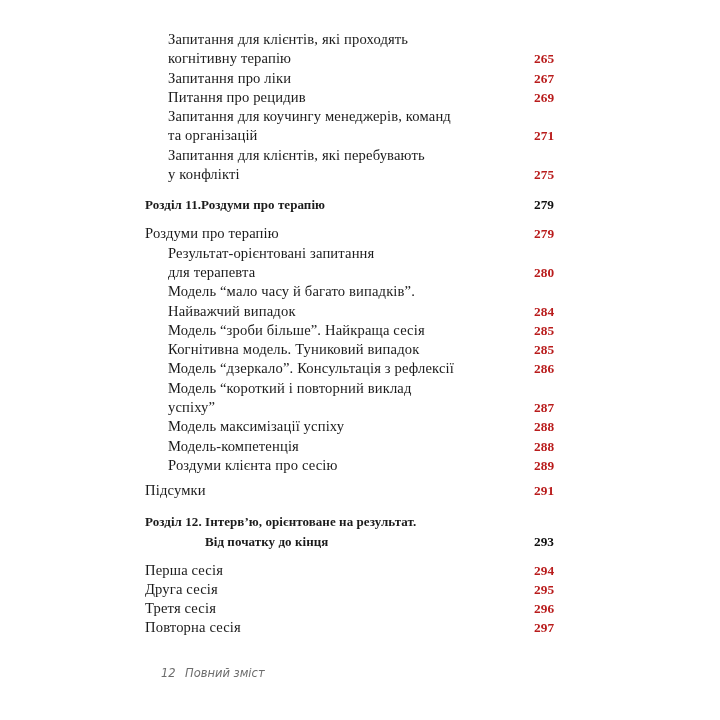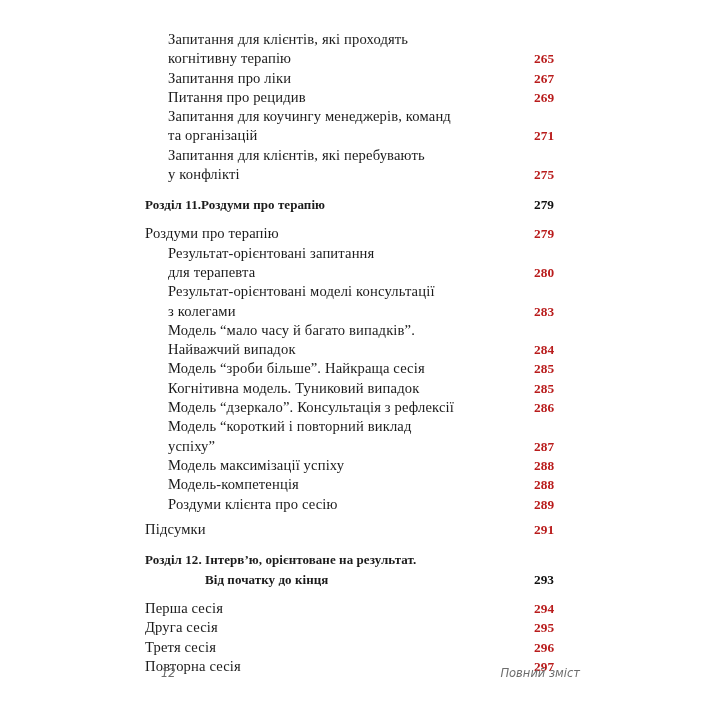--- a/index.html
+++ b/index.html
@@ -118,21 +118,21 @@
   .footer .folio {
     position: absolute;
     left: 16px;
     top: 0;
   }
   .footer .runhead {
     position: absolute;
     left: 0;
     right: 0;
     top: 0;
-    text-align: right;
+    text-align: left;
     padding-left: 40px;
   }
 </style>
 </head>
 <body>
 
 <div class="page">
 
   <div class="toc">
       <div class="entry lvl2">
@@ -163,25 +163,20 @@
         <span class="pnum">279</span>
       </div>
       <div class="entry lvl1 gap-sm">
         <span class="title">Роздуми про терапію</span>
         <span class="pnum last-line">279</span>
       </div>
       <div class="entry lvl2">
         <span class="title">Результат-орієнтовані запитання
 для терапевта</span>
         <span class="pnum last-line">280</span>
-      </div>
-      <div class="entry lvl2">
-        <span class="title">Результат-орієнтовані моделі консультації
-з колегами</span>
-        <span class="pnum last-line">283</span>
       </div>
       <div class="entry lvl2">
         <span class="title">Модель “мало часу й багато випадків”.
 Найважчий випадок</span>
         <span class="pnum last-line">284</span>
       </div>
       <div class="entry lvl2">
         <span class="title">Модель “зроби більше”. Найкраща сесія</span>
         <span class="pnum last-line">285</span>
       </div>

